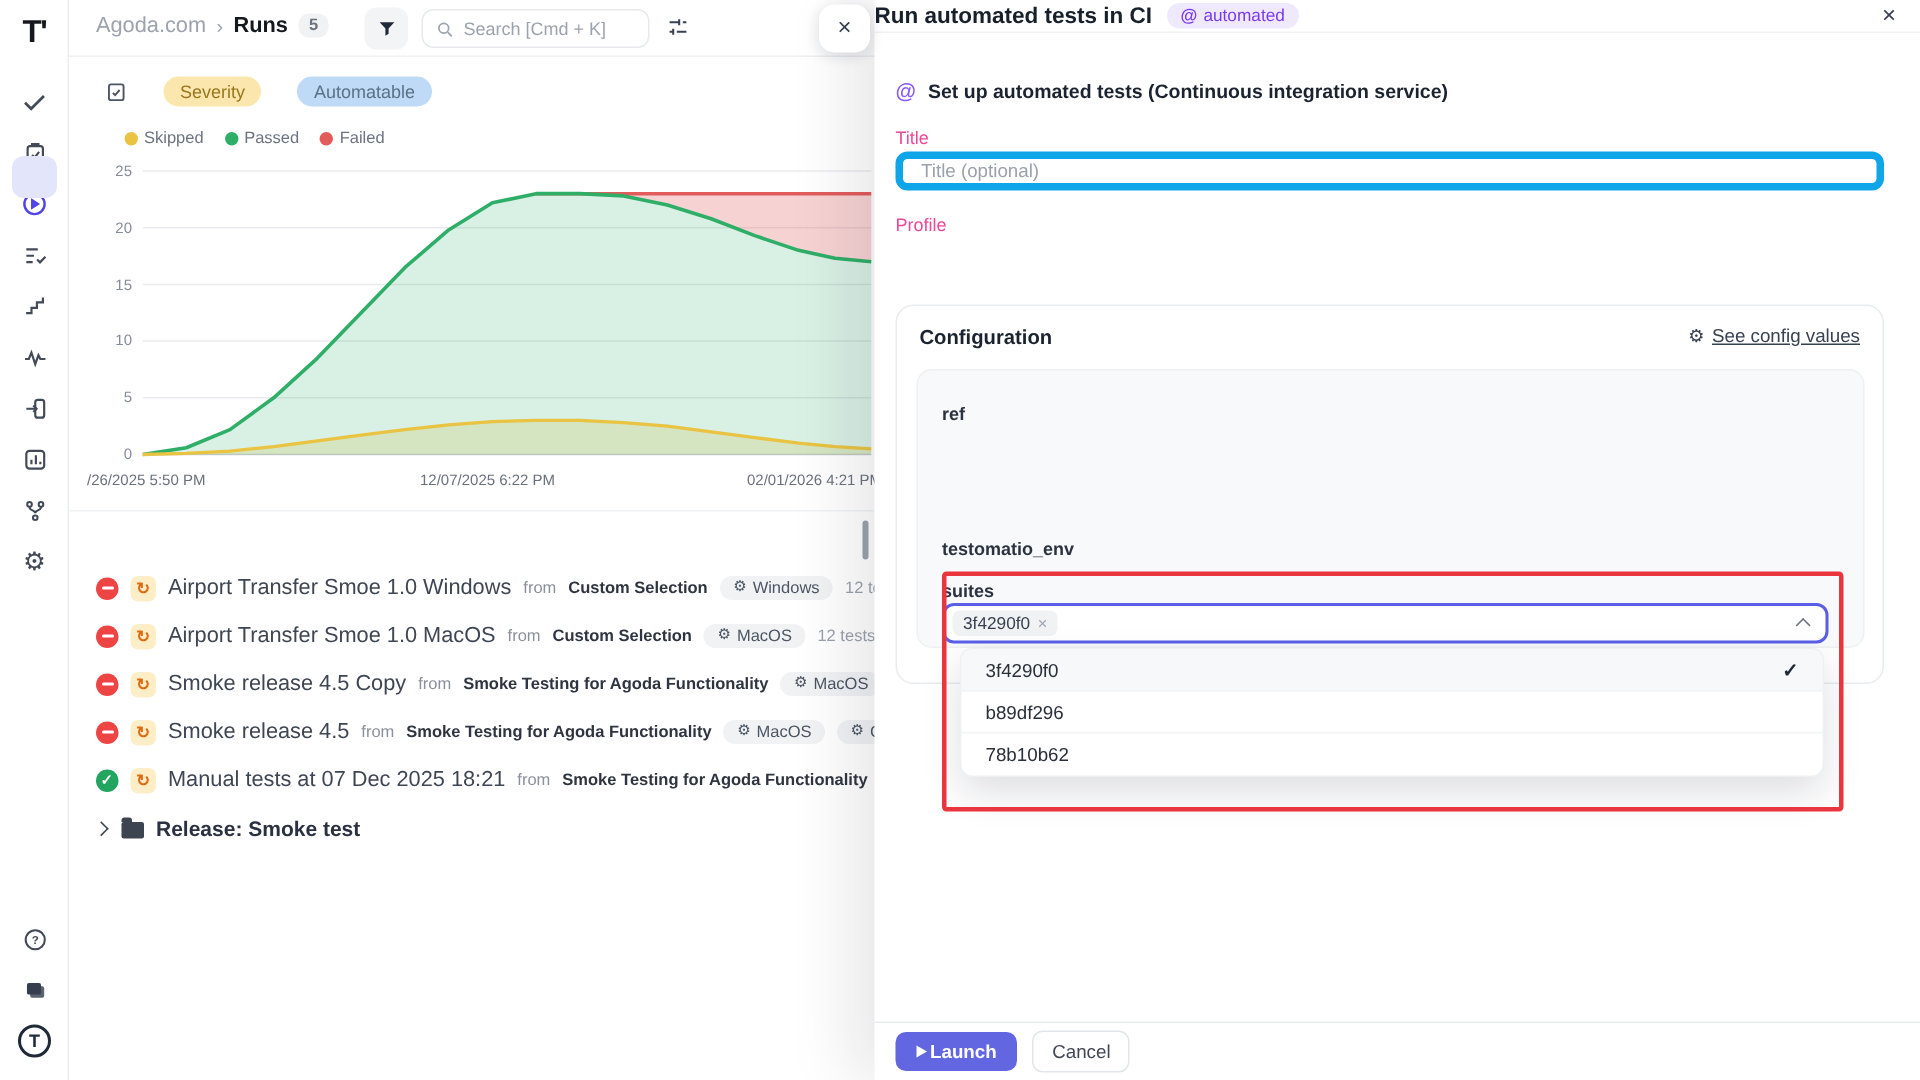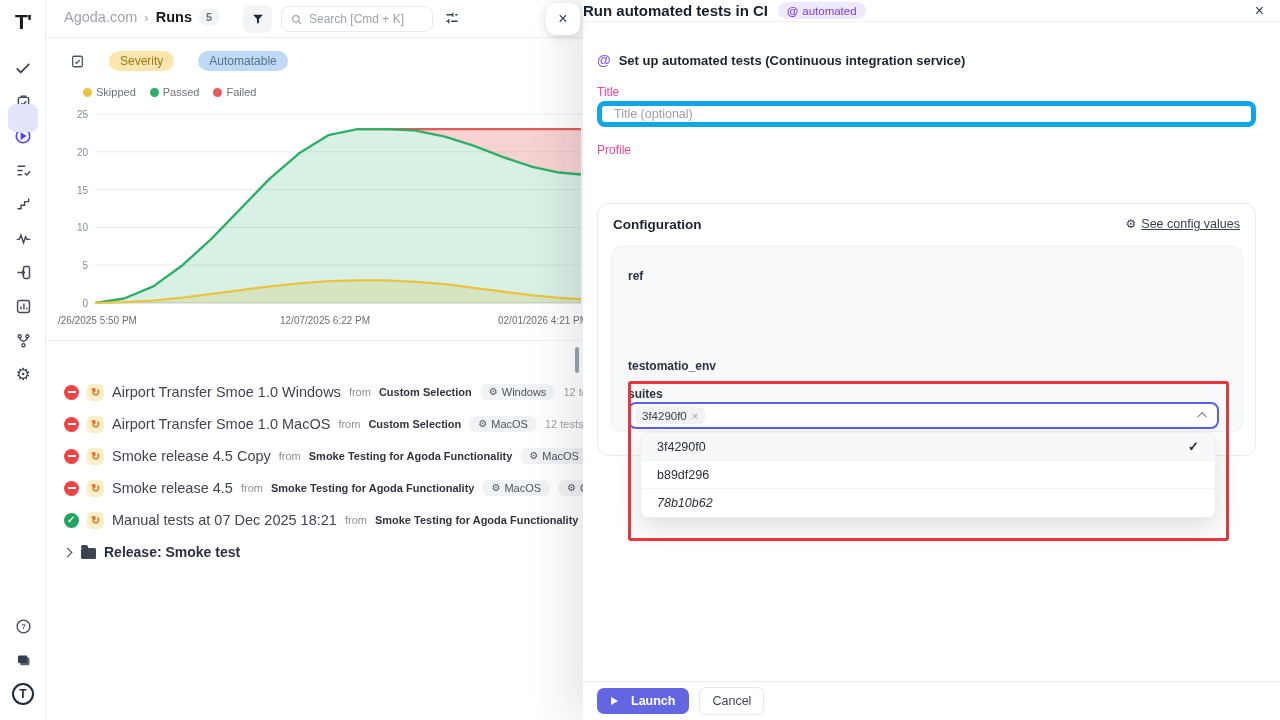--- a/index.html
+++ b/index.html
@@ -110,28 +110,28 @@
   .cfg-inner { position:absolute; left:13px; top:42px; width:632px; height:186px; background:#f8f9fb; border:1px solid #eef0f2; border-radius:10px; }
   .ci-label { position:absolute; left:16px; font-size:12px; font-weight:600; color:#2b3340; }
   .ci-input { position:absolute; left:16px; width:591px; height:26px; border:1px solid #e7e9ec; border-radius:8px; font-size:12.5px; color:#1f2937; padding:0 12px; outline:none; background:#fff; font-family:"Liberation Sans",sans-serif; }
   .ci-select { position:absolute; left:16px; width:591px; height:26px; border:1px solid #e7e9ec; border-radius:8px; background:#fff; display:flex; align-items:center; padding:0 12px; font-size:12.5px; color:#1f2937; justify-content:space-between; }
   .multisel { position:absolute; left:16px; top:155px; width:591px; height:27px; border:2px solid #5b5fe8; border-radius:8px; background:#fff; display:flex; align-items:center; padding:0 10px 0 5px; justify-content:space-between; }
   .tag { display:flex; align-items:center; gap:5px; background:#f1f2f4; border-radius:5px; padding:2.5px 7px; font-size:11.5px; color:#374151; }
   .tag-x { color:#9ca3af; font-size:11px; }
 
   .dropdown { position:absolute; left:57px; top:394px; width:576px; background:#fff; border:1px solid #eef0f2; border-radius:8px; box-shadow:0 10px 26px rgba(15,23,42,.14); overflow:hidden; z-index:8; }
   .dd-opt { height:28px; display:flex; align-items:center; justify-content:space-between; padding:0 16px; font-size:12.5px; color:#2a303a; border-bottom:1px solid #f1f3f5; }
-  .dd-opt:last-child { border-bottom:none;font-style:italic; }
+  .dd-opt:last-child { border-bottom:none; }
   .dd-checked { background:#f7f8f9; }
   .dd-check { color:#1f2937; font-size:13px; font-weight:700; }
 
   .anno-rect { position:absolute; left:45px; top:343px; width:601px; height:160px; border:3px solid #e8353e; border-radius:3px; pointer-events:none; z-index:10; }
 
   .modal-ft { position:absolute; left:0; bottom:0; width:100%; height:39px; border-top:1px solid #e9ecef; display:flex; align-items:center; padding:0 14px; gap:10px; }
-  .btn-launch { display:flex; align-items:center; gap:13px; background:#6366e1; color:#fff; font-size:12.5px; font-weight:600; border:none; border-radius:7px; padding:6px 14px; font-family:"Liberation Sans",sans-serif; }
+  .btn-launch { display:flex; align-items:center; gap:2px; background:#6366e1; color:#fff; font-size:12.5px; font-weight:600; border:none; border-radius:7px; padding:6px 14px; font-family:"Liberation Sans",sans-serif; }
   .play-tri { width:0; height:0; border-left:7px solid #fff; border-top:4.5px solid transparent; border-bottom:4.5px solid transparent; }
   .btn-cancel { background:#fff; border:1px solid #e2e5e9; color:#3f4653; font-size:12.5px; border-radius:7px; padding:6px 12px; font-family:"Liberation Sans",sans-serif; }
 </style>
 </head>
 <body>
 
 <div class="stage">
 
   <div class="left">
 

